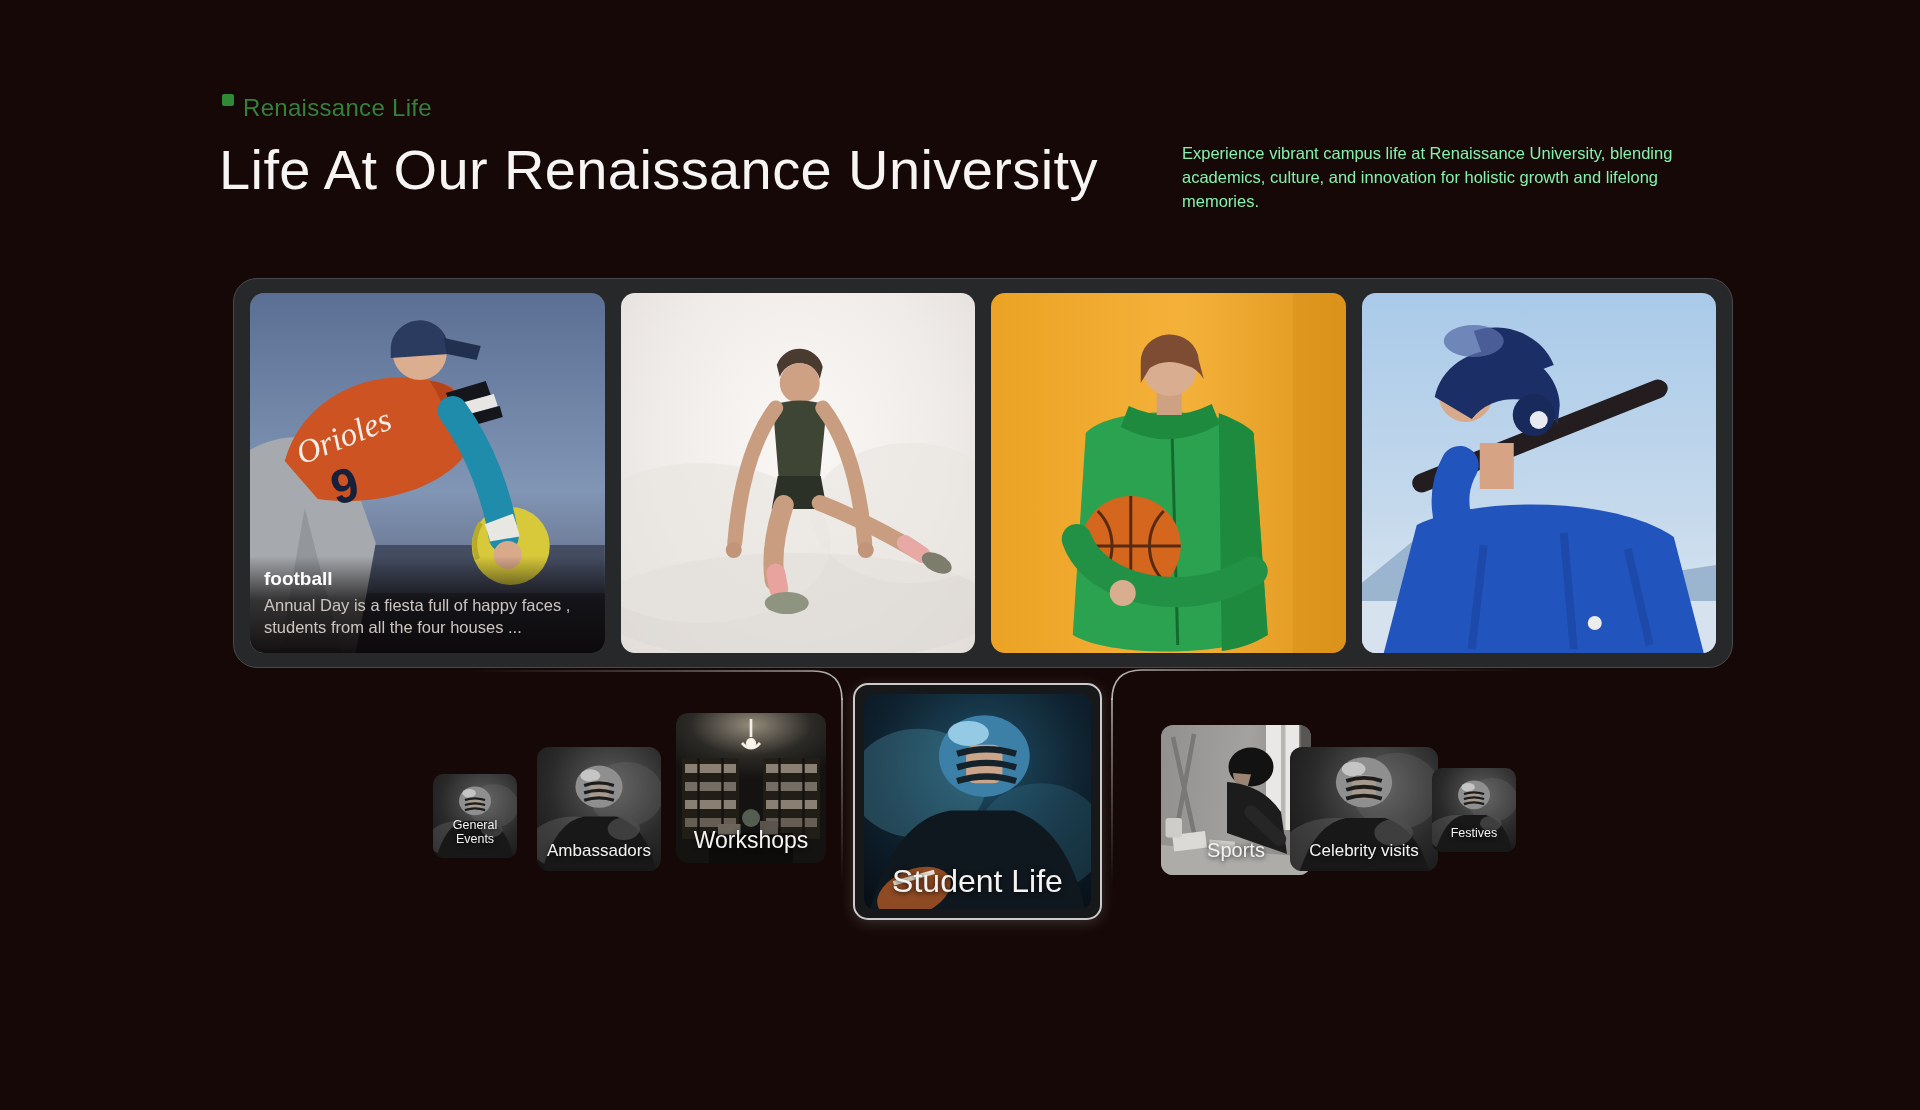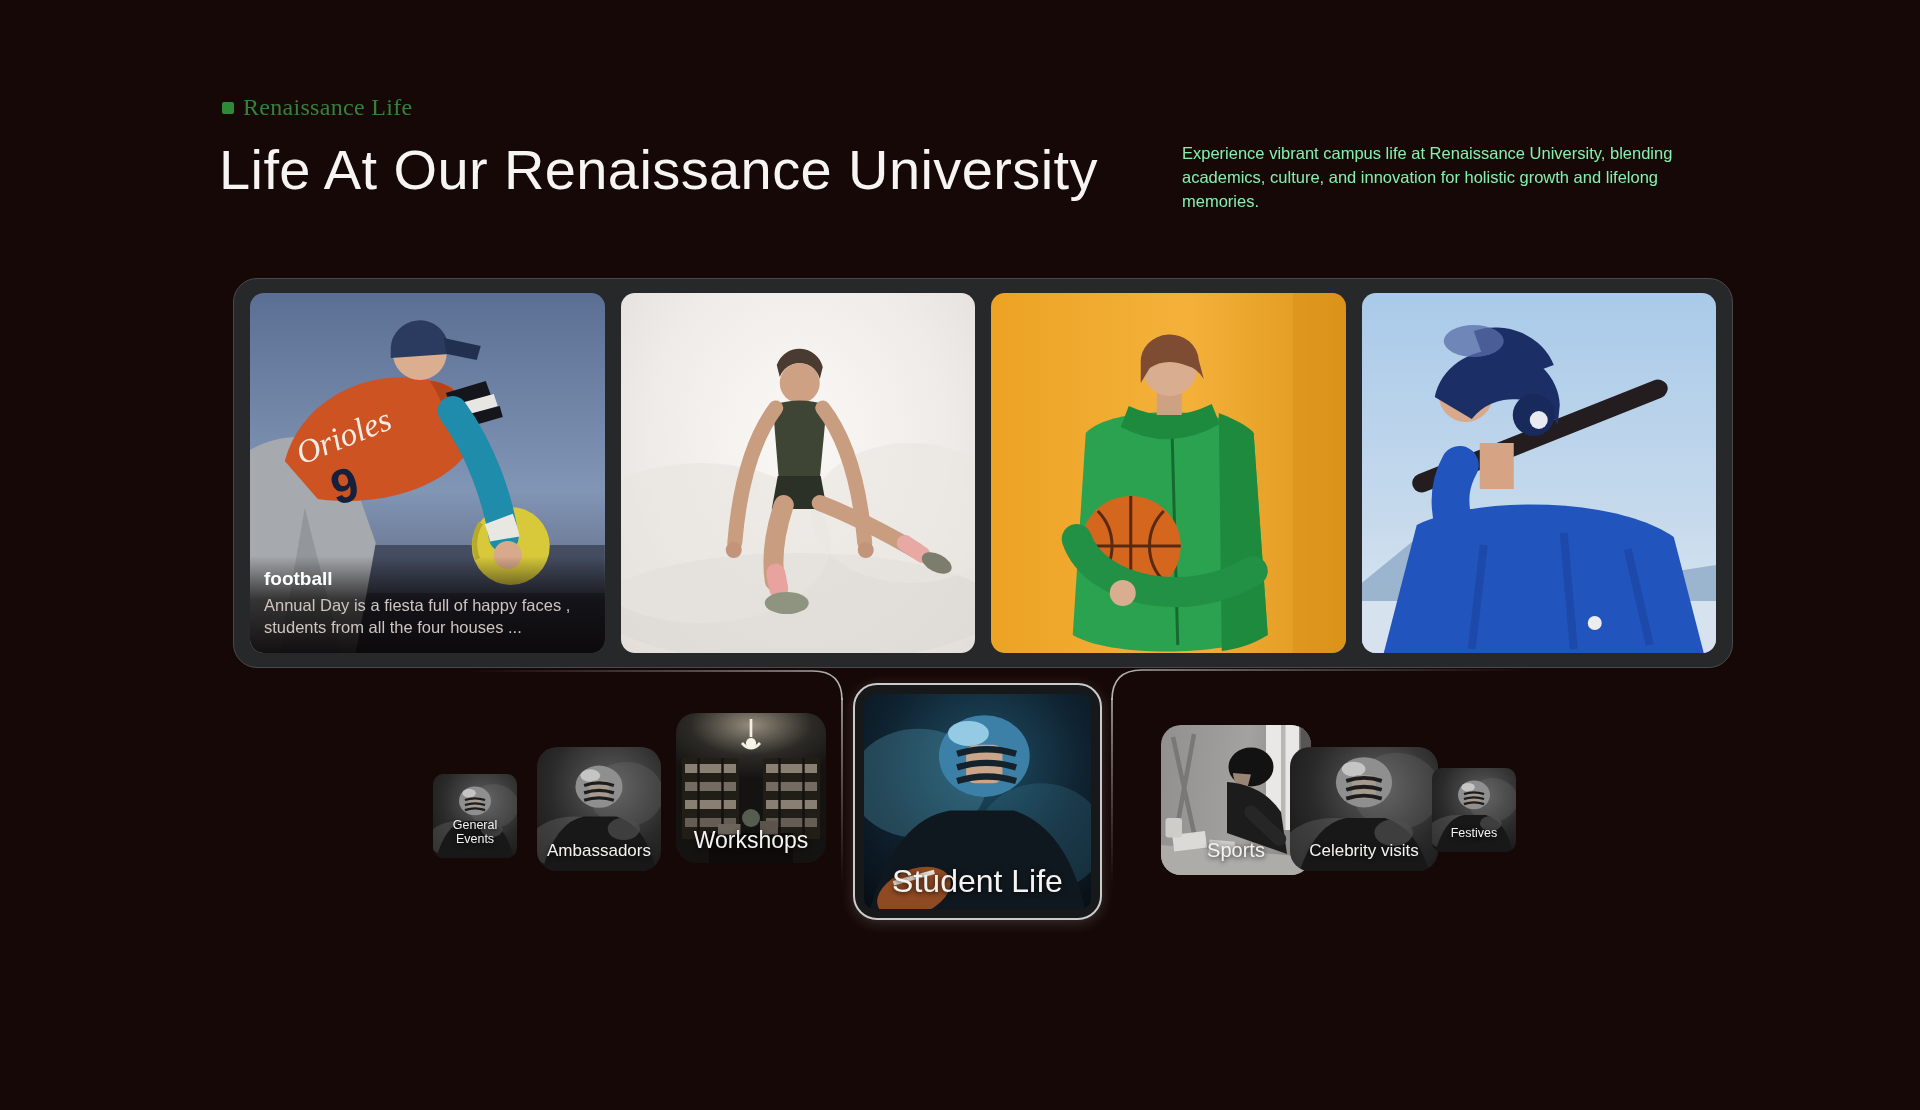--- a/index.html
+++ b/index.html
@@ -3,21 +3,21 @@
 <meta charset="utf-8">
 <style>
   html,body{margin:0;padding:0;background:#0d0504;}
   .canvas{
     position:relative;width:1920px;height:1110px;overflow:hidden;
     background:#150806;
     font-family:"Liberation Sans","DejaVu Sans",sans-serif;
     -webkit-font-smoothing:antialiased;
   }
   
-  .eyebrow{position:absolute;left:222px;top:94px;display:flex;align-items:center;gap:9px;font-family:Liberation Serif, serif;}
+  .eyebrow{position:absolute;left:222px;top:94px;display:flex;align-items:flex-start;gap:9px;}
   .eyebrow-bullet{width:12px;height:12px;border-radius:2px;background:#2f8a35;display:inline-block;}
   .eyebrow-text{font-size:24px;color:#35813a;font-weight:500;letter-spacing:.3px;}
   .title{
     position:absolute;left:219px;top:138px;margin:0;width:1000px;
     font-size:56px;line-height:1.15;font-weight:500;color:#f7f5f4;letter-spacing:.4px;
   }
   .desc{
     position:absolute;left:1182px;top:141px;margin:0;width:556px;
     font-size:16.5px;line-height:24px;color:#86efac;font-weight:400;
   }
@@ -37,39 +37,39 @@
   .slide-4{background:linear-gradient(180deg,#a9cae9 0%,#c5d9ec 60%,#dce8f2 100%);}
   .slide-caption{
     position:absolute;left:0;right:0;bottom:0;padding:12px 14px 14px;
     background:linear-gradient(180deg,rgba(10,7,7,0) 0%,rgba(10,7,7,.72) 45%,rgba(10,7,7,.94) 100%);
   }
   .cap-title{font-size:19px;font-weight:700;color:#ffffff;margin-bottom:5px;}
   .cap-text{font-size:16.5px;line-height:1.32;color:#ccc5c2;max-width:336px;}
   
   .outline-layer{position:absolute;left:0;top:0;pointer-events:none;}
   
-  .cat{position:absolute;border-radius:20px;overflow:hidden;cursor:pointer;}
+  .cat{position:absolute;border-radius:12px;overflow:hidden;cursor:pointer;}
   .cat .art{position:absolute;inset:0;width:100%;height:100%;}
   .cat-label{
     position:absolute;left:0;right:0;text-align:center;color:#f4f3f2;
     text-shadow:0 1px 5px rgba(0,0,0,.85);font-weight:500;
   }
   .bg-gridiron{background:radial-gradient(circle at 60% 32%,#5e5e5e 0%,#2a2a2a 55%,#131313 100%);}
   .bg-library{background:radial-gradient(ellipse 90% 45% at 50% 8%,#948c7c 0%,#2c2a26 45%,#141312 80%),#141312;}
   .bg-study{background:linear-gradient(95deg,#91908e 0%,#a4a2a0 55%,#7e7c7a 100%);}
   .bg-studentlife{background:radial-gradient(circle at 52% 32%,#1f4f66 0%,#0f2230 55%,#070d13 100%);}
   .cat.xs{border-radius:10px;}
   .cat.xs .cat-label{font-size:12.5px;bottom:12px;}
   .cat.sm .cat-label{font-size:17px;bottom:10px;}
   .cat.md .cat-label{font-size:23px;bottom:9px;}
   .cat.md.fs20 .cat-label{font-size:20px;bottom:13px;}
   
   .cat-selected{
     position:absolute;left:853px;top:683px;width:249px;height:237px;
-    border:2px solid #cbcbcb;border-radius:24px;box-sizing:border-box;
+    border:2px solid #cbcbcb;border-radius:15px;box-sizing:border-box;
     background:#17181a;cursor:pointer;
     box-shadow:0 3px 14px rgba(210,210,210,.20);
   }
   .cat-selected-inner{
     position:absolute;inset:9px;border-radius:10px;overflow:hidden;
   }
   .cat-selected-inner .art{position:absolute;inset:0;width:100%;height:100%;}
   .cat-selected .cat-label{font-size:32px;bottom:9px;font-weight:400;}
   .defs-svg{position:absolute;width:0;height:0;overflow:hidden;}
 </style>

